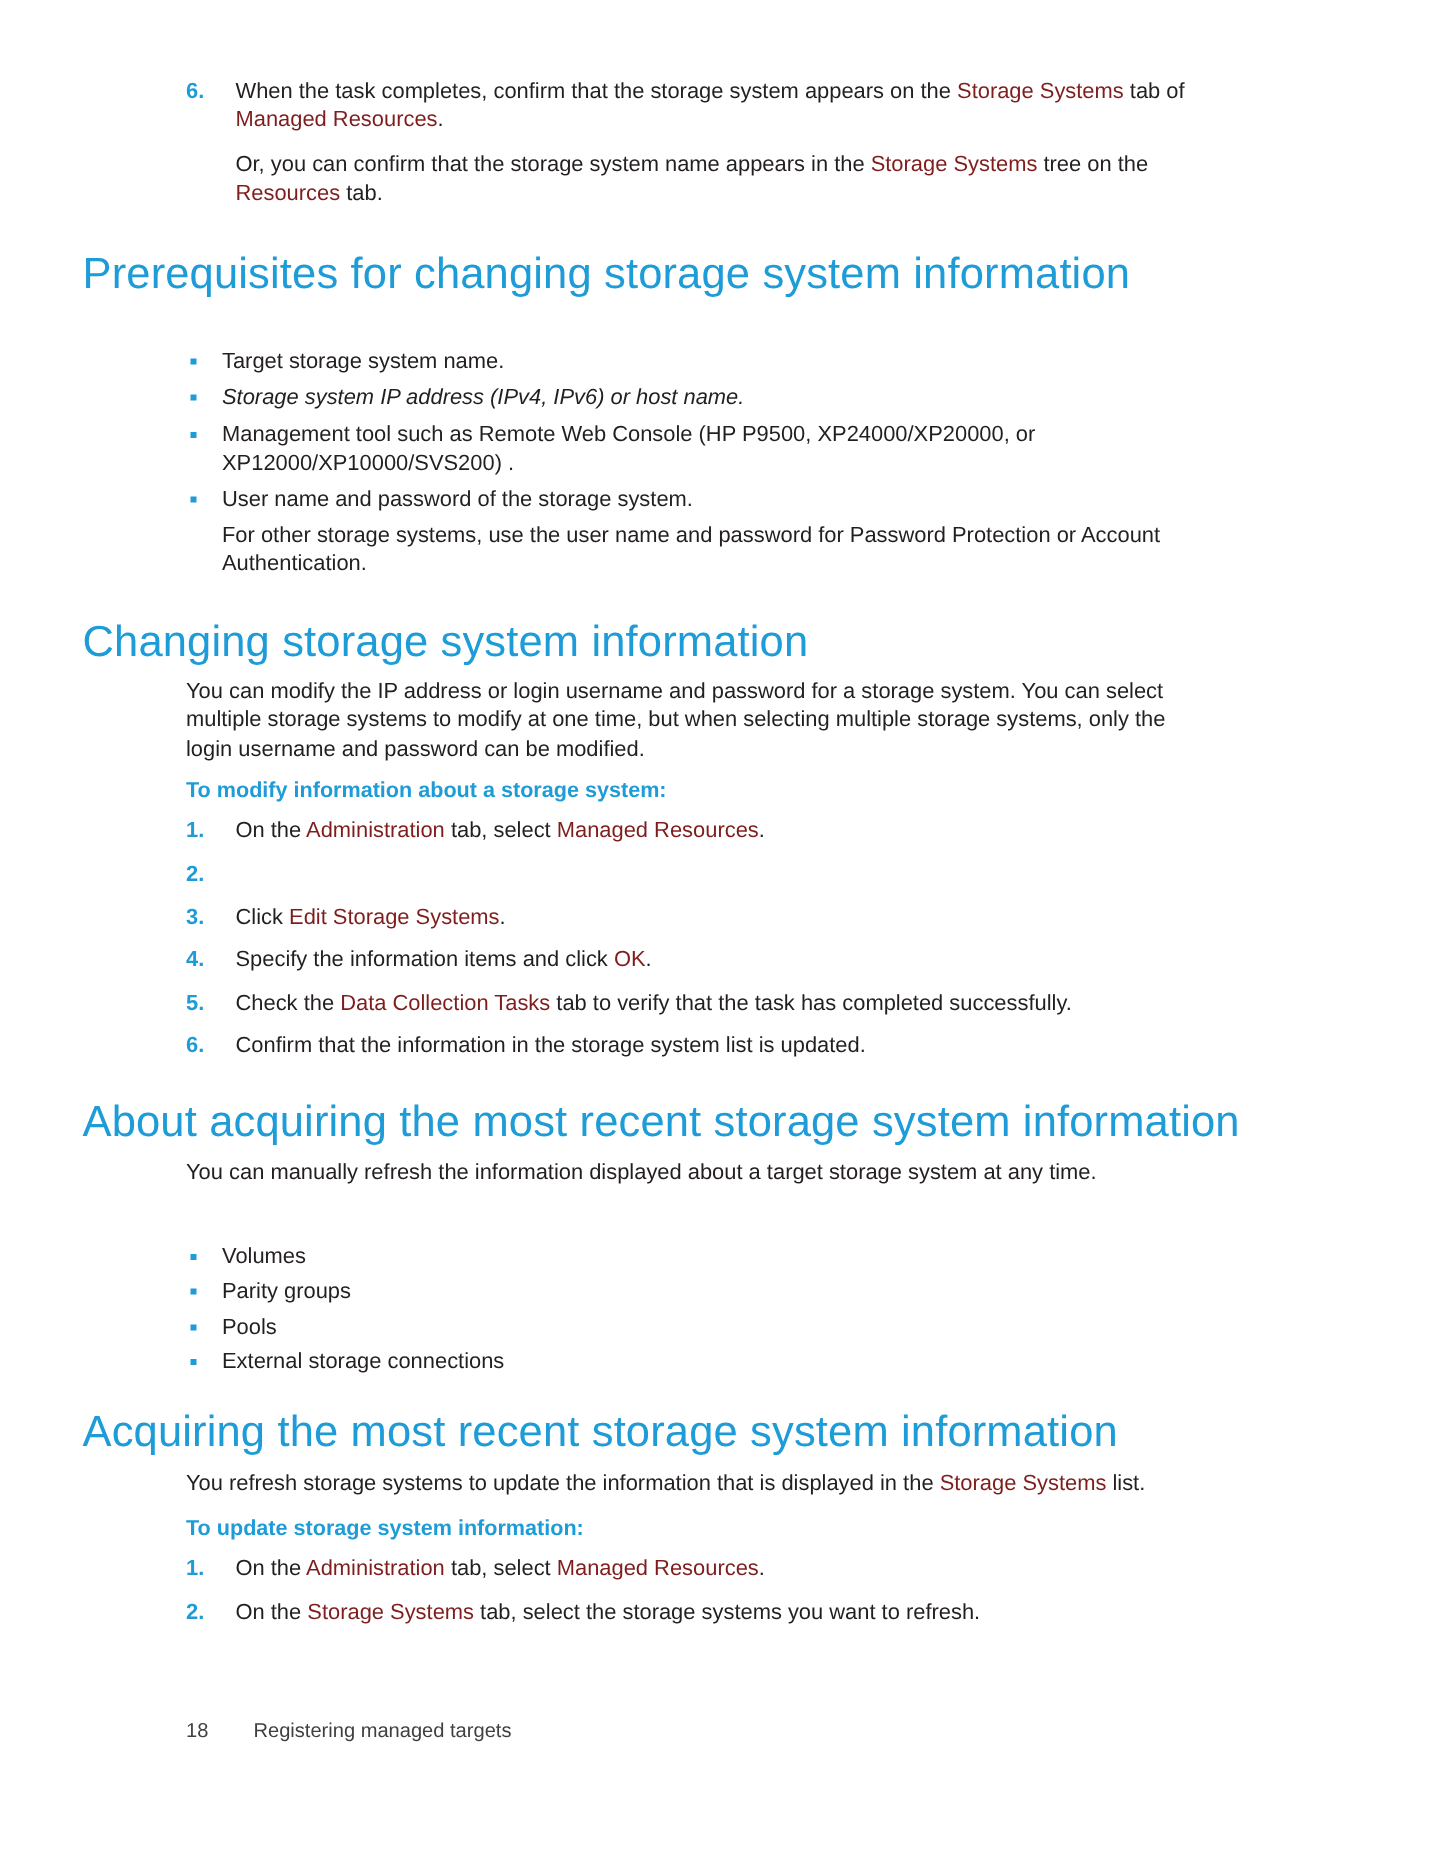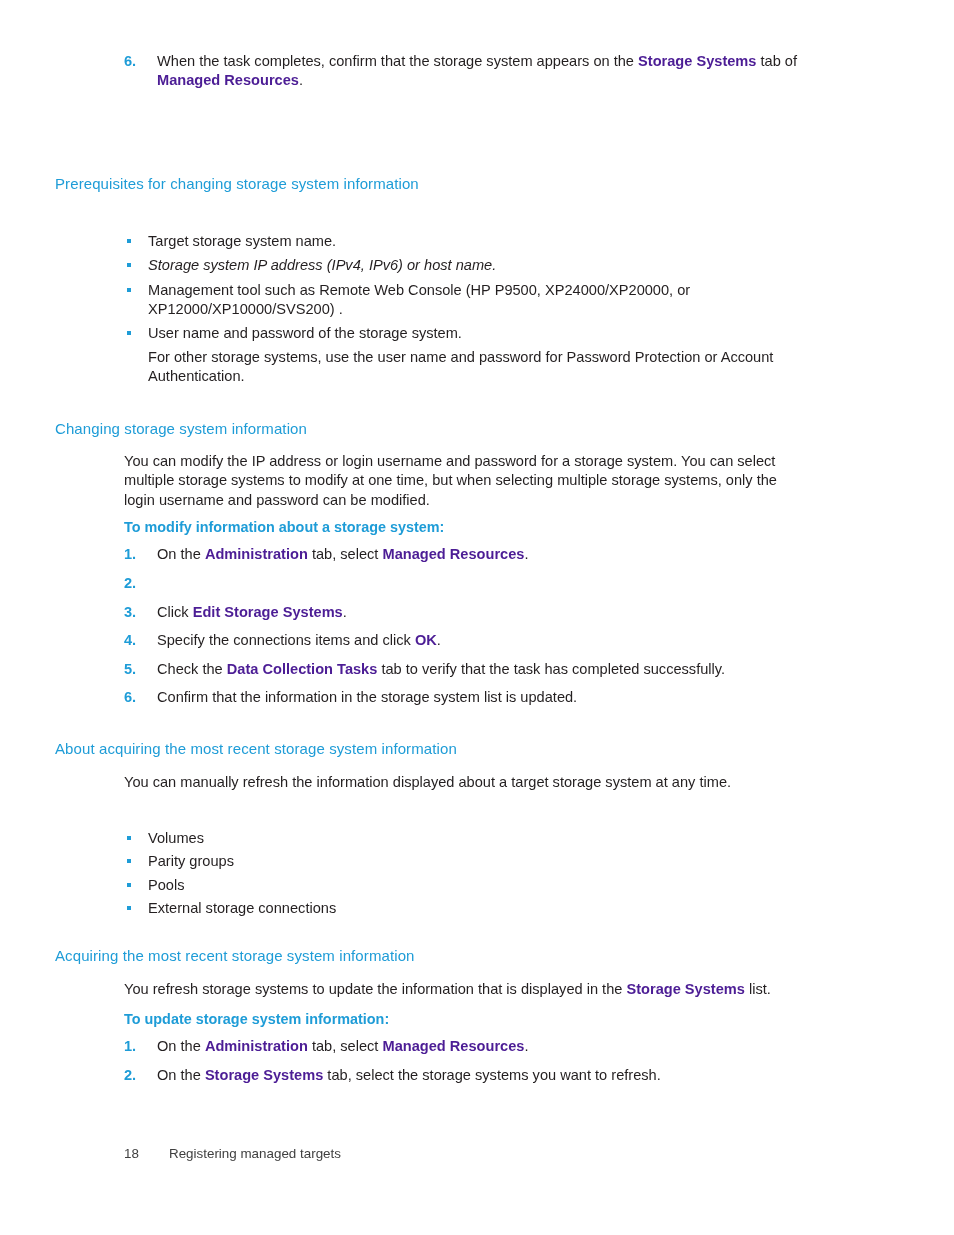--- a/index.html
+++ b/index.html
@@ -25,21 +25,21 @@
   }
 
   
   .h1 {
     margin: 0;
     padding: 0;
     position: absolute;
     left: 55px;
     width: 760px;
     color: #1e9cd7;
-    font-size: 15px;
+    font-size: 29px;
     font-weight: 400;
     line-height: 27px;
     letter-spacing: 0.1px;
     white-space: nowrap;
   }
 
   
   .para {
     position: absolute;
     left: 124px;
@@ -108,21 +108,21 @@
   
   .sub-para {
     position: absolute;
     left: 148px;
     width: 652px;
     font-size: 14.6px;
     line-height: 19.4px;
     color: #231f20;
   }
 
-  b, strong { font-weight: bold; color: #4c1d95; }
+  b, strong { font-weight: normal; color: #7f1d1d; }
 
   
   .footer {
     position: absolute;
     left: 124px;
     top: 1145px;
     width: 700px;
     font-size: 13.4px;
     line-height: 18px;
     color: #3f3f3f;
@@ -136,20 +136,23 @@
 </head>
 <body>
 
 <div class="page">
 
   <div class="step" style="top:52px;">
     <span class="step-num">6.</span>
     <span><span>When the task completes, confirm that the storage system appears on the </span><b>Storage Systems</b><span> tab of </span><b>Managed Resources</b><span>.</span></span>
   </div>
 
+  <div class="para" style="top:101px; left:157px; width:643px;">
+    <span>Or, you can confirm that the storage system name appears in the </span><b>Storage Systems</b><span> tree on the </span><b>Resources</b><span> tab.</span>
+  </div>
 
   <h1 class="h1" style="top:170px;">Prerequisites for changing storage system information</h1>
 
 
   <div class="bullet" style="top:232px;">
     <span class="bullet-dot"></span>
     <span>Target storage system name.</span>
   </div>
   <div class="bullet" style="top:256px;font-style:italic;">
     <span class="bullet-dot"></span>
@@ -180,21 +183,21 @@
     <span class="step-num">2.</span>
   </div>
 
   <div class="step" style="top:603px;">
     <span class="step-num">3.</span>
     <span><span>Click </span><b>Edit Storage Systems</b><span>.</span></span>
   </div>
 
   <div class="step" style="top:631px;">
     <span class="step-num">4.</span>
-    <span><span>Specify the connections items and click </span><b>OK</b><span>.</span></span>
+    <span><span>Specify the information items and click </span><b>OK</b><span>.</span></span>
   </div>
 
   <div class="step" style="top:660px;">
     <span class="step-num">5.</span>
     <span><span>Check the </span><b>Data Collection Tasks</b><span> tab to verify that the task has completed successfully.</span></span>
   </div>
 
   <div class="step" style="top:688px;">
     <span class="step-num">6.</span>
     <span>Confirm that the information in the storage system list is updated.</span>

